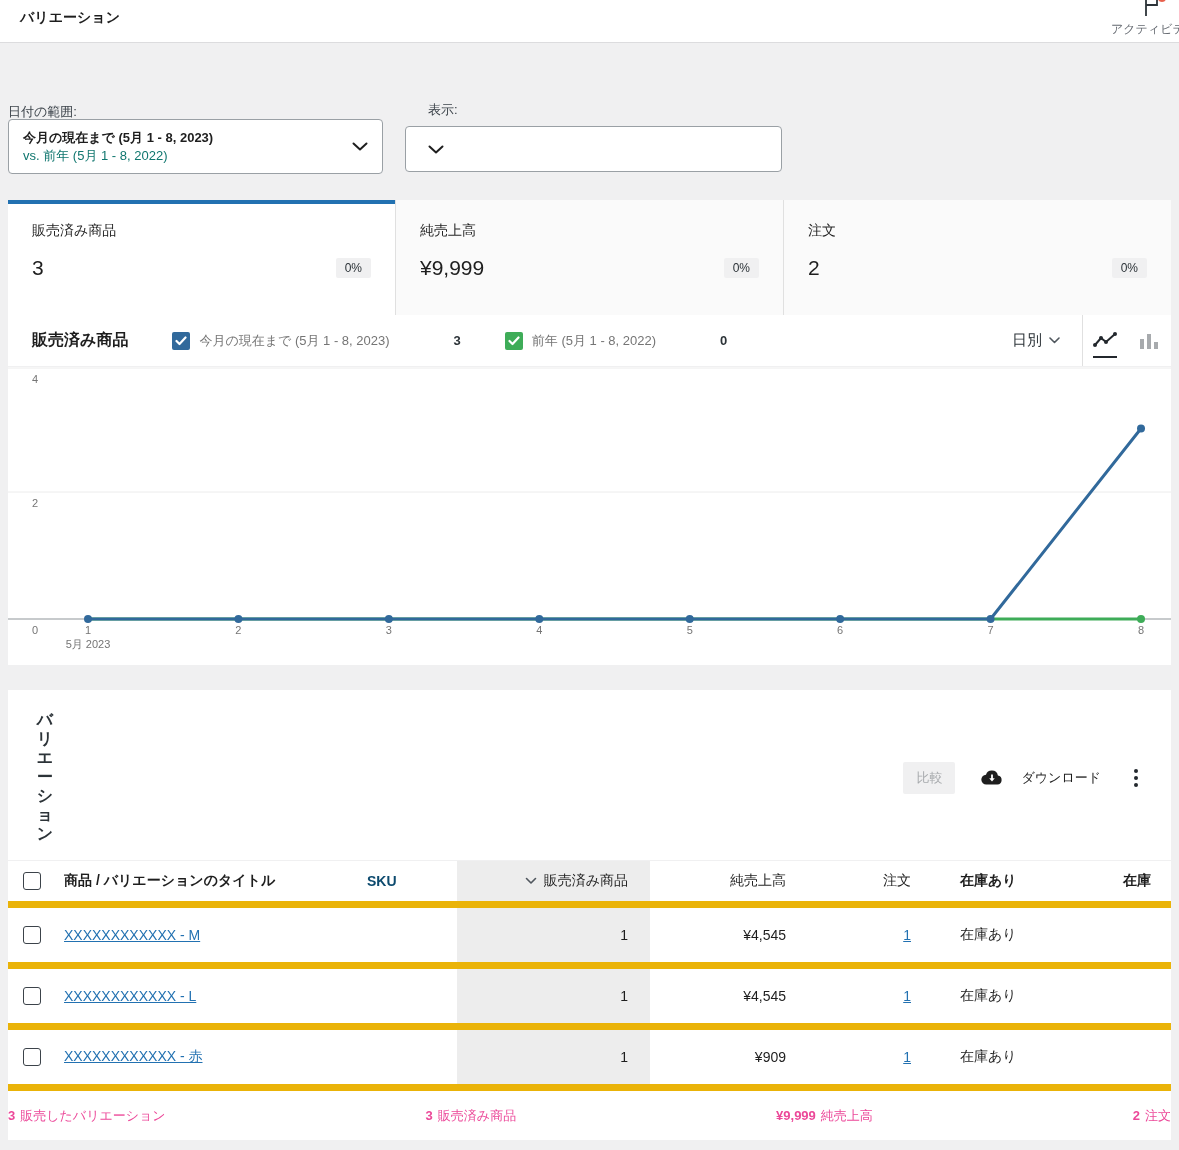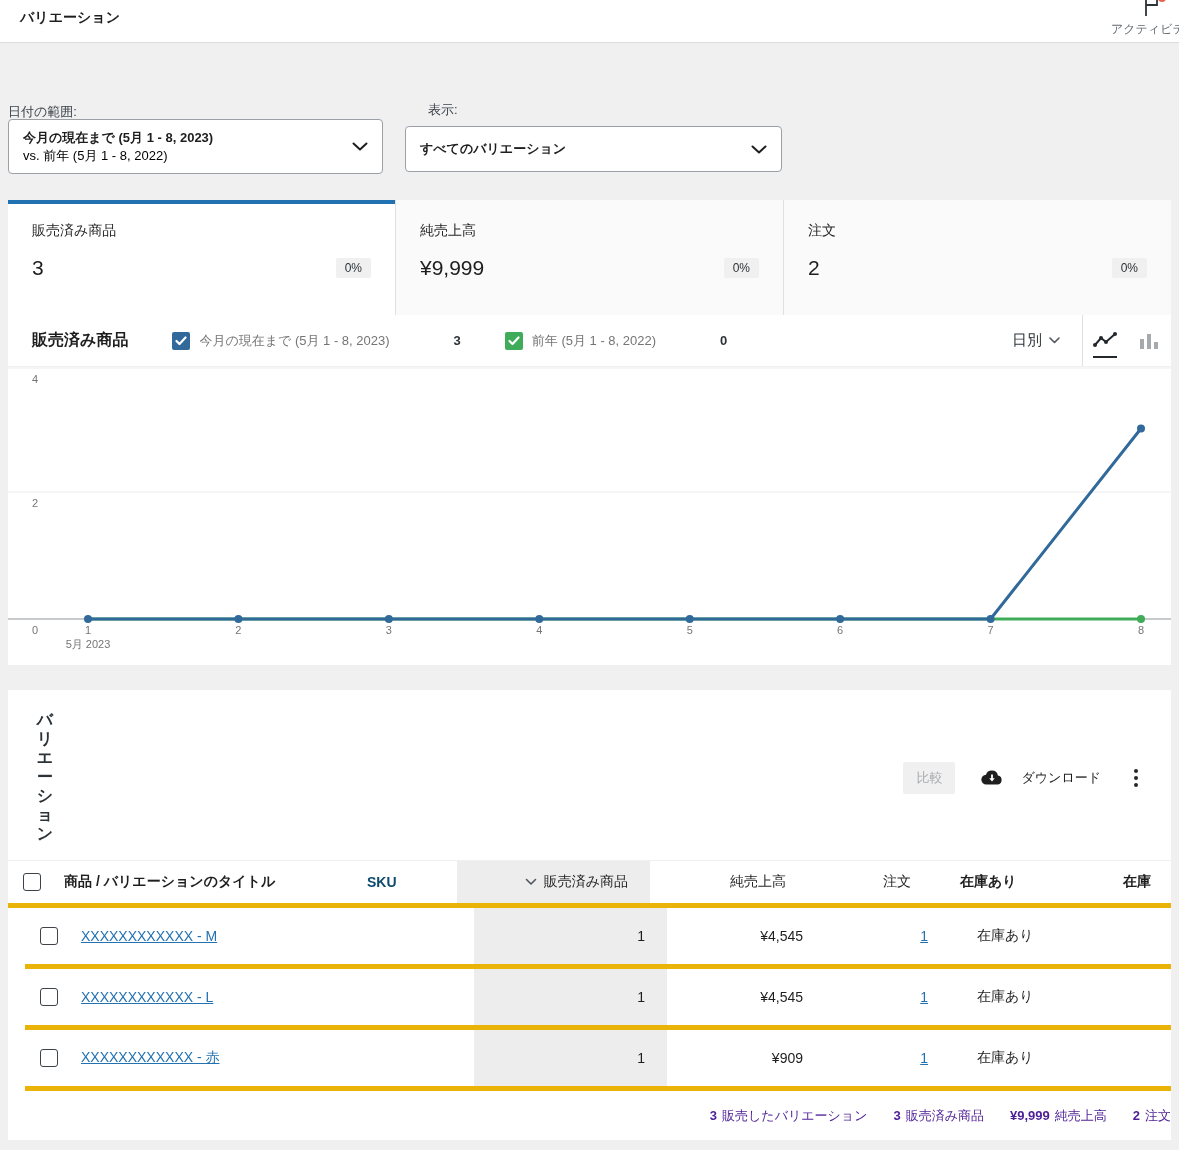--- a/index.html
+++ b/index.html
@@ -20,21 +20,21 @@
   
   .flt-label { position:absolute; font-size:13px; color:#3c434a; }
   .lab-date { left:8px; top:103px; }
   .lab-show { left:405px; top:101px;margin-left:23px; }
   .dropdown { position:absolute; background:#fff; border:1px solid #9aa0a5; border-radius:4px;
               display:flex; align-items:center; cursor:pointer; }
   .dd-date { left:8px; top:119px; width:375px; height:55px; padding:8px 14px; }
   .dd-show { left:405px; top:126px; width:377px; height:46px; padding:8px 14px; }
   .dd-text { flex:1; min-width:0; }
   .dd-line1 { font-size:13px; font-weight:700; color:#1e1e1e; line-height:18px; }
-  .dd-line2 { font-size:13px; color:#000000; line-height:18px; }
+  .dd-line2 { font-size:13px; color:#0f766e; line-height:18px; }
   .dd-chev { flex:0 0 auto; margin-left:8px; }
   
   .tiles { position:absolute; top:200px; left:8px; width:1163px; height:115px; display:flex; background:#fff; }
   .tile { flex:1; position:relative; background:#fafafa; border-left:1px solid #e0e0e0; cursor:pointer; }
   .tile:first-child { border-left:none; }
   .tile .topstrip { height:4px; width:100%; }
   .tile.selected { background:#fff; }
   .tile .pad { padding:18px 24px 0 24px; }
   .tile-label { font-size:14px; color:#1e1e1e; }
   .tile-row { display:flex; justify-content:space-between; align-items:center; margin-top:16px; }
@@ -63,40 +63,40 @@
                     font-size:16px; font-weight:700; line-height:19px; color:#2c3338;
                     word-break:break-all; line-break:anywhere; text-align:center; }
   .card-actions { position:absolute; right:26px; top:72px; display:flex; align-items:center; gap:26px; }
   .btn-compare { background:#f0f0f1; color:#a7aaad; border:none; border-radius:2px;
                  font-size:13px; padding:7px 13px; font-family:inherit; }
   .btn-download { display:flex; align-items:center; gap:18px; font-size:13px; color:#1e1e1e;
                   background:none; border:none; cursor:pointer; font-family:inherit; }
   .btn-ellipsis { background:none; border:none; cursor:pointer; padding:2px 6px; }
   .tbl { position:absolute; top:170px; left:0; width:1163px; }
   .trow { display:grid; grid-template-columns:48px 294px 107px 193px 154px 125px 186px 56px;
-          border-bottom:5px solid #eab308; align-items:center; }
+          border-bottom:7px solid #eab308; align-items:center; }
   .trow.thead { border-top:1px solid #f0f0f1; height:48px; font-size:14px; }
-  .trow.tdata { height:61px; font-size:14px;margin-left:17px; }
+  .trow.tdata { height:61px; font-size:14px; }
   .cell { padding:0 8px; white-space:nowrap; overflow:hidden; }
   .c-check { display:flex; justify-content:center; }
   .c-title { padding-left:8px; font-weight:700; }
   .c-sku { padding-left:17px; font-weight:700; color:#0c4a6e; }
   .c-sold { padding-right:22px; text-align:right; background:#ededed; align-self:stretch; display:flex; align-items:center; justify-content:flex-end; }
   .thead .c-sold { font-weight:400; gap:7px; }
   .c-net { padding-right:18px; text-align:right; }
   .c-orders { padding-right:18px; text-align:right; }
   .c-status { padding-left:31px; }
   .thead .c-status { font-weight:700; }
   .c-stock { padding-right:24px; text-align:right; }
   .thead .c-stock { font-weight:700; }
   .rowlink { color:#2271b1; text-decoration:underline; font-weight:400; }
   .orderlink { color:#2271b1; text-decoration:underline; }
   .checkbox { width:18px; height:18px; border:1.5px solid #3c434a; border-radius:3px; background:#fff; cursor:pointer; }
   .tfoot { position:absolute; top:401px; left:0; width:1163px; height:49px;
-           display:flex; align-items:center; justify-content:flex-end; gap:26px; font-size:13px; color:#4c1d95; }
+           display:flex; align-items:center; justify-content:space-between; gap:26px; font-size:13px; color:#ec4899; }
   .tfoot .item b { font-weight:700; margin-right:5px; }
   svg { display:block; }
 </style>
 </head>
 <body>
 
 <div class="topbar">
   <div class="page-title">バリエーション</div>
   <div class="activity">
     <span class="ico">
@@ -118,23 +118,20 @@
   </div>
   <span class="dd-chev">
     <svg width="16" height="9" viewBox="0 0 16 9">
         <polyline points="1.5,1.5 8,7.5 14.5,1.5" fill="none" stroke="#1e1e1e" stroke-width="2" stroke-linecap="round" stroke-linejoin="round"></polyline>
       </svg>
   </span>
 </div>
 
 <div class="flt-label lab-show">表示:</div>
 <div class="dropdown dd-show">
-  <div class="dd-text">
-    <div class="dd-line1">すべてのバリエーション</div>
-  </div>
   <span class="dd-chev">
     <svg width="16" height="9" viewBox="0 0 16 9">
         <polyline points="1.5,1.5 8,7.5 14.5,1.5" fill="none" stroke="#1e1e1e" stroke-width="2" stroke-linecap="round" stroke-linejoin="round"></polyline>
       </svg>
   </span>
 </div>
 
 <div class="tiles">
   <div class="tile selected">
     <div class="topstrip" style="background:#2271b1"></div>

